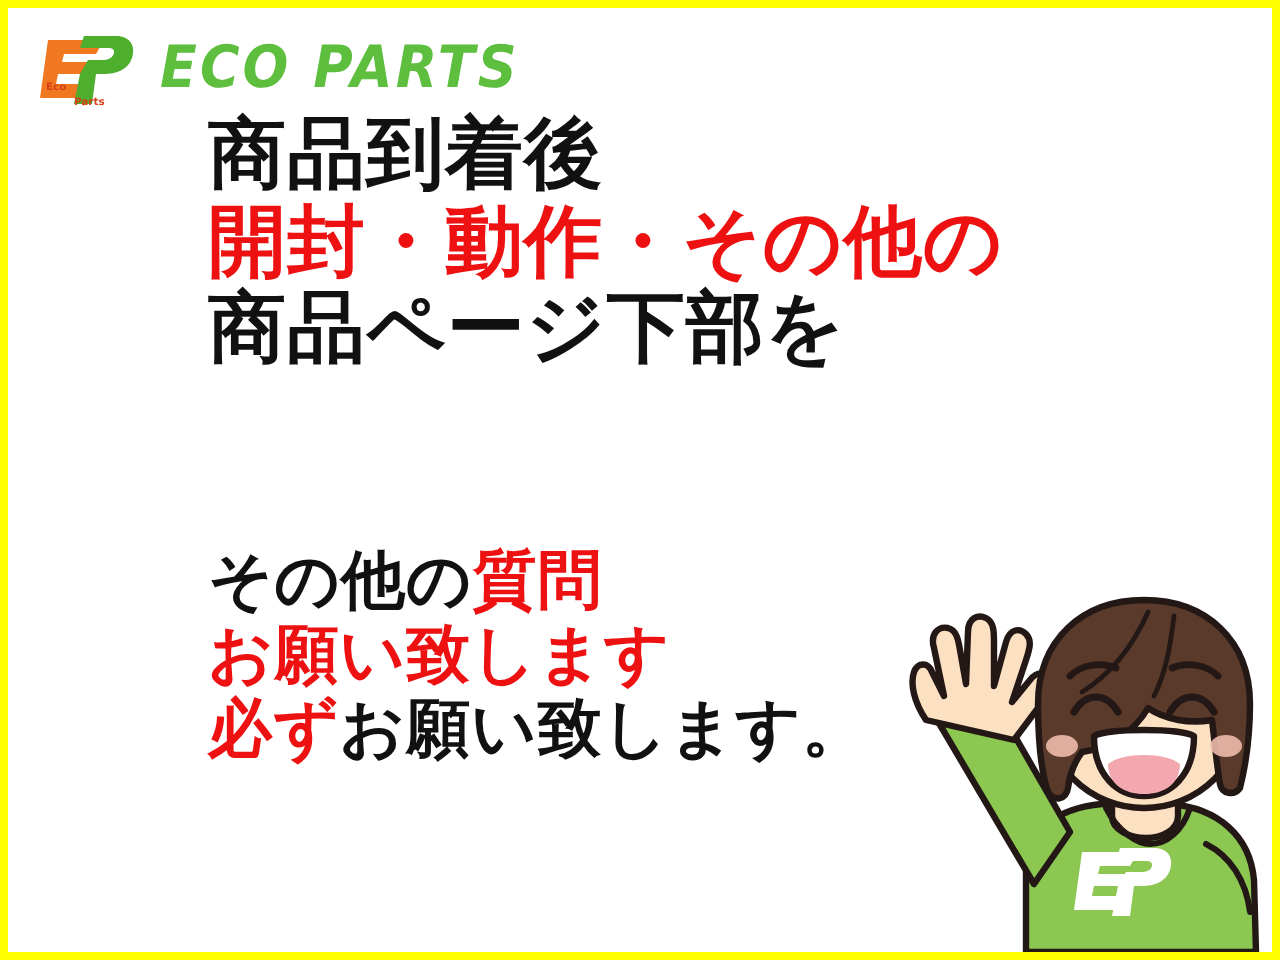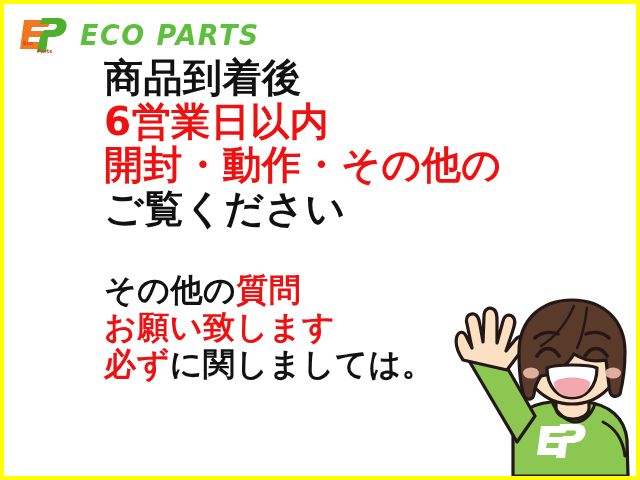--- a/index.html
+++ b/index.html
@@ -87,34 +87,33 @@
         <text x="5" y="31" font-size="5.2" font-weight="bold" fill="#d8401a" font-family="DejaVu Sans, sans-serif">Eco</text>
 
         <text x="19" y="38.5" font-size="5.2" font-weight="bold" fill="#d8401a" font-family="DejaVu Sans, sans-serif">Parts</text>
       </svg>
     </div>
     <div class="wordmark">ECO PARTS</div>
   </div>
 
   <div id="message">
     <div class="line blk">商品到着後</div>
-    <div class="line red">6営業日以内</div>
     <div class="line red">開封・動作・その他の</div>
-    <div class="line blk">ご覧ください</div>
+    <div class="line blk">商品ページ下部を</div>
   </div>
 
   <div id="message2">
     <div class="line2">
       <span class="blk">その他の</span><span class="red">質問</span>
     </div>
     <div class="line2">
       <span class="red">お願い致します</span>
     </div>
     <div class="line2">
-      <span class="red">必ず</span><span class="blk">に関しましては。</span>
+      <span class="red">必ず</span><span class="blk">お願い致します。</span>
     </div>
   </div>
 
   <div id="character">
     <svg viewBox="0 0 215 200" xmlns="http://www.w3.org/2000/svg">
       <g stroke="#231815" stroke-width="3.2" stroke-linejoin="round" stroke-linecap="round">
 
         <path d="M96 200 L96 160 C96 139 112 128 134 126 L168 126 C192 128 208 142 210 164 L211 200 Z" fill="#8cc751"></path>
 
         <path d="M100 166 L48 78 C44 70 49 62 57 59 C65 56 72 60 76 67 L118 140 Z" fill="#8cc751"></path>

